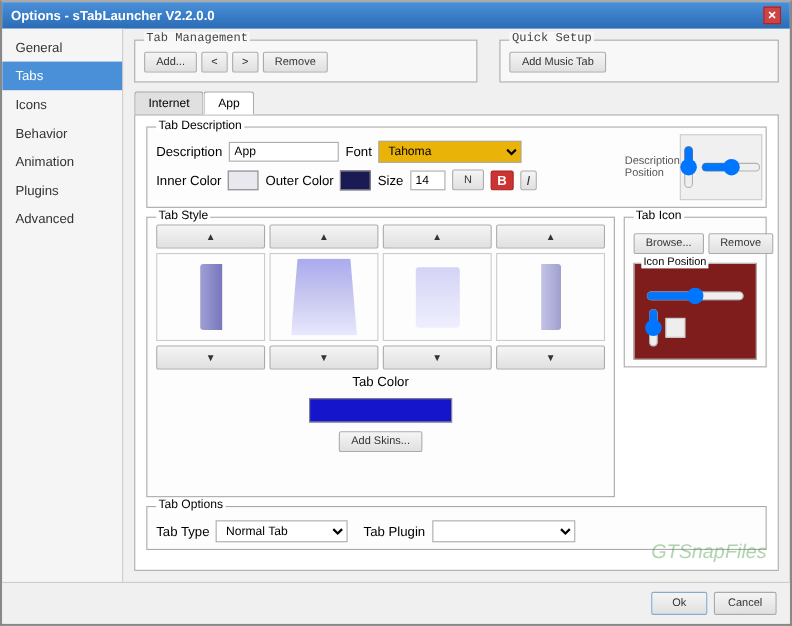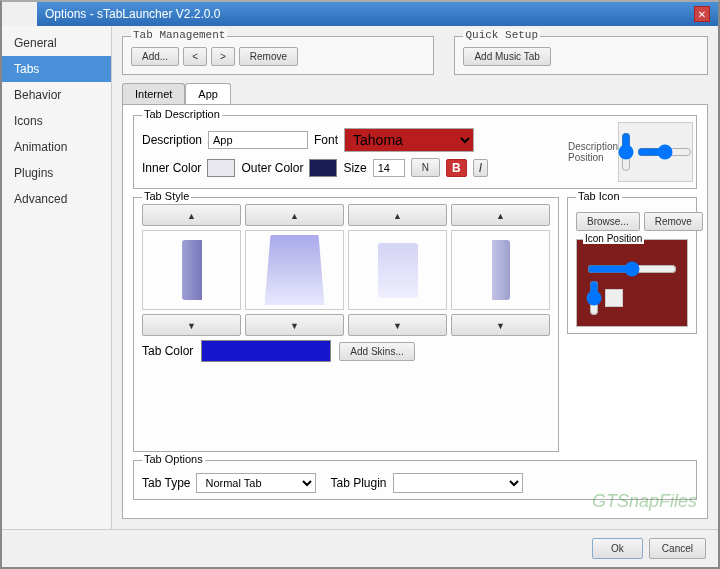--- a/index.html
+++ b/index.html
@@ -24,22 +24,21 @@
       flex-direction: column;
     }
     .title-bar {
       background: linear-gradient(to bottom, #4a90d9, #2a6cb5);
       color: white;
       padding: 4px 8px;
       display: flex;
       align-items: center;
       justify-content: space-between;
       font-size: 12px;
-      font-weight: normal;
-      margin-left: 35px;
+      font-weight: bold;
     }
     .title-bar-close {
       background: #cc4444;
       color: white;
       border: 1px solid #aa2222;
       width: 16px;
       height: 16px;
       cursor: pointer;
       font-size: 10px;
       display: flex;
@@ -195,23 +194,23 @@
     }
     .color-box {
       width: 28px;
       height: 18px;
       border: 1px solid #888;
       cursor: pointer;
     }
     .font-select {
       border: 1px solid #aaa;
       padding: 2px 4px;
-      font-size: 14px;
+      font-size: 11px;
       width: 130px;
-      background: #b91c1c;
+      background: #eab308;
     }
     .size-input {
       width: 32px;
       border: 1px solid #aaa;
       padding: 2px 4px;
       font-size: 11px;
     }
     .bold-btn {
       font-weight: bold;
       color: white;
@@ -309,20 +308,21 @@
       left: 6px;
       background: #fdfdfd;
       font-size: 10px;
       padding: 0 2px;
     }
     .tab-color-row {
       display: flex;
       align-items: center;
       gap: 8px;
       margin-top: 4px;
+      flex-direction: column;
     }
     .tab-color-preview {
       width: 130px;
       height: 22px;
       background: #1515cc;
       border: 1px solid #888;
     }
     .options-group {
       border: 1px solid #aaa;
       padding: 6px 8px;
@@ -409,24 +409,24 @@
   <div class="content">
 
     <div class="sidebar">
       <div class="sidebar-item">
         <span>General</span>
       </div>
       <div class="sidebar-item active">
         <span>Tabs</span>
       </div>
       <div class="sidebar-item">
+        <span>Icons</span>
+      </div>
+      <div class="sidebar-item">
         <span>Behavior</span>
-      </div>
-      <div class="sidebar-item">
-        <span>Icons</span>
       </div>
       <div class="sidebar-item">
         <span>Animation</span>
       </div>
       <div class="sidebar-item">
         <span>Plugins</span>
       </div>
       <div class="sidebar-item">
         <span>Advanced</span>
       </div>

